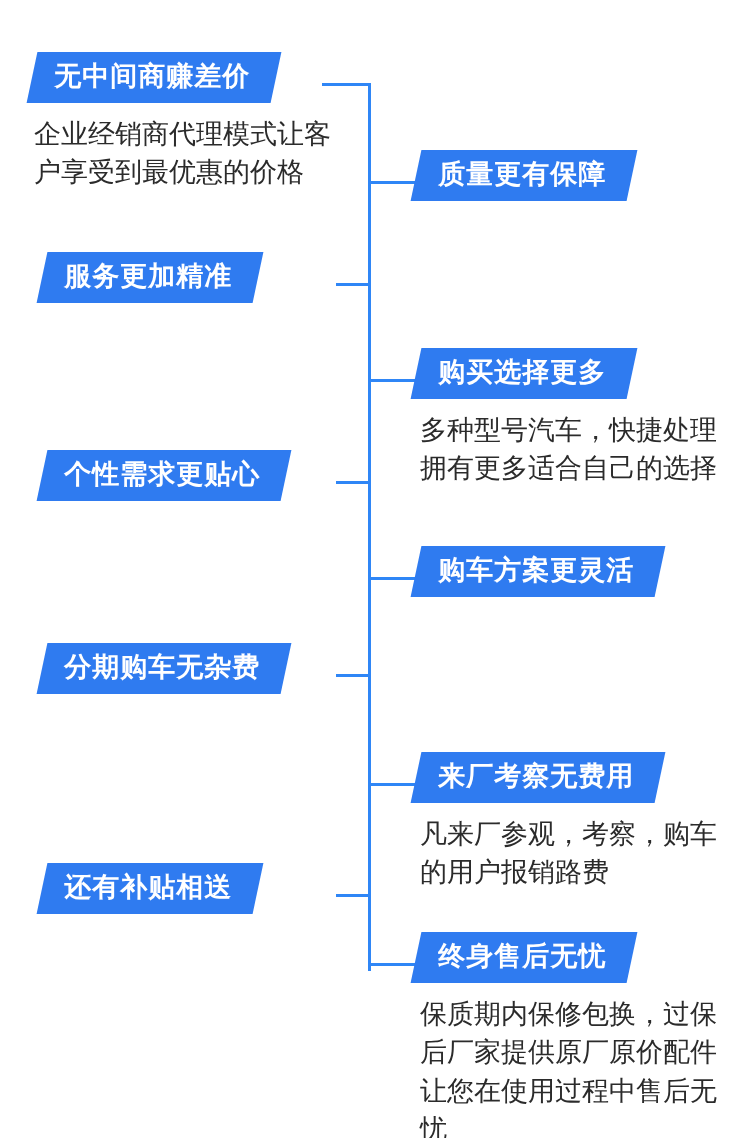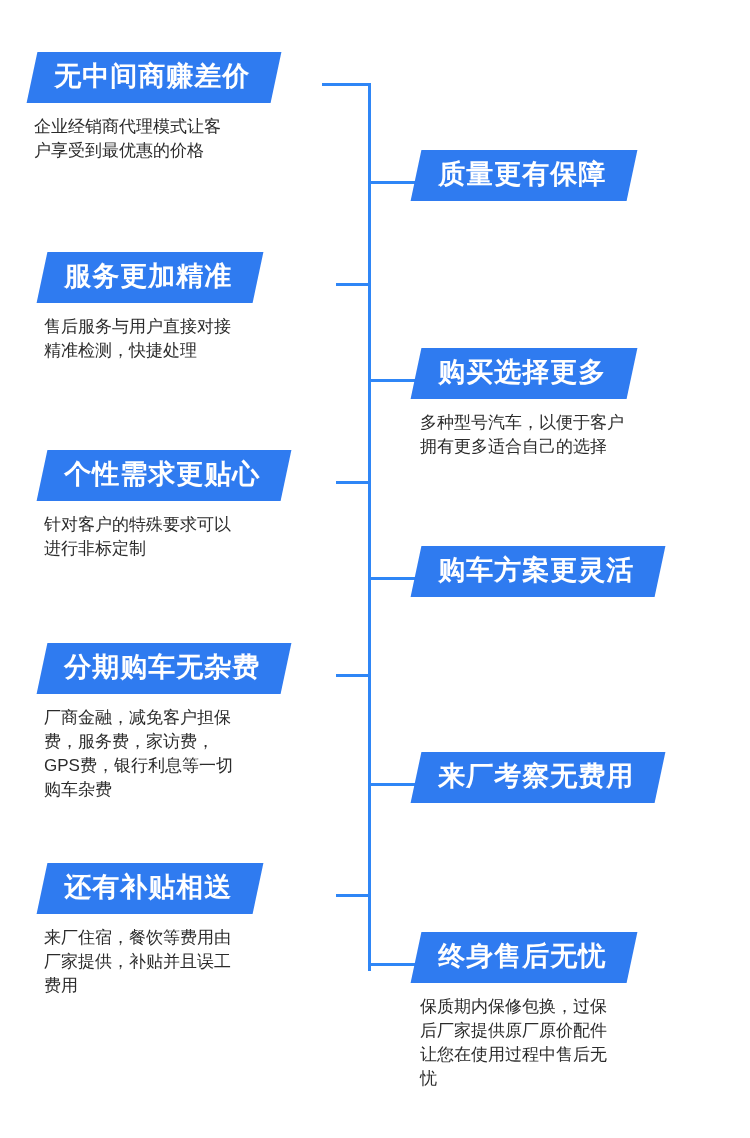--- a/index.html
+++ b/index.html
@@ -43,21 +43,21 @@
     transform: skewX(-12deg);
   }
   .banner > span {
     display: inline-block;
     transform: skewX(12deg);
   }
 
   .desc {
     margin-top: 12px;
     color: #2b2b2b;
-    font-size: 17px;
+    font-size: 27px;
     line-height: 1.42;
     white-space: pre-line;
   }
 
   
   .left .banner { margin-left: 10px; }
   .left .desc { padding-left: 12px; }
 
   
   .right .banner { margin-left: 12px; }
@@ -83,61 +83,52 @@
   <div class="spine" style="left:370px; top:963px; width:46px; height:3px;"></div>
 
   <div class="item left" style="left:22px; top:52px; width:330px;">
     <div class="banner"><span>无中间商赚差价</span></div>
     <div class="desc">企业经销商代理模式让客
 户享受到最优惠的价格</div>
   </div>
 
   <div class="item left" style="left:32px; top:252px; width:330px;">
     <div class="banner"><span>服务更加精准</span></div>
-    <div class="desc">售后服务与用户直接对接
-精准检测，快捷处理</div>
   </div>
 
   <div class="item left" style="left:32px; top:450px; width:330px;">
     <div class="banner"><span>个性需求更贴心</span></div>
-    <div class="desc">针对客户的特殊要求可以
-进行非标定制</div>
   </div>
 
   <div class="item left" style="left:32px; top:643px; width:330px;">
     <div class="banner"><span>分期购车无杂费</span></div>
-    <div class="desc">厂商金融，减免客户担保
-费，服务费，家访费，
-GPS费，银行利息等一切
-购车杂费</div>
   </div>
 
   <div class="item left" style="left:32px; top:863px; width:330px;">
     <div class="banner"><span>还有补贴相送</span></div>
-    <div class="desc">来厂住宿，餐饮等费用由
-厂家提供，补贴并且误工
-费用</div>
   </div>
 
   <div class="item right" style="left:404px; top:150px; width:336px;">
     <div class="banner"><span>质量更有保障</span></div>
   </div>
 
   <div class="item right" style="left:404px; top:348px; width:336px;">
     <div class="banner"><span>购买选择更多</span></div>
-    <div class="desc">多种型号汽车，以便于客户
+    <div class="desc">多种型号汽车，快捷处理
 拥有更多适合自己的选择</div>
   </div>
 
   <div class="item right" style="left:404px; top:546px; width:336px;">
     <div class="banner"><span>购车方案更灵活</span></div>
   </div>
 
   <div class="item right" style="left:404px; top:752px; width:336px;">
     <div class="banner"><span>来厂考察无费用</span></div>
+    <div class="desc">凡来厂参观，考察，购车
+的用户报销路费</div>
   </div>
 
   <div class="item right" style="left:404px; top:932px; width:336px;">
     <div class="banner"><span>终身售后无忧</span></div>
     <div class="desc">保质期内保修包换，过保
 后厂家提供原厂原价配件
 让您在使用过程中售后无
 忧</div>
   </div>
 

